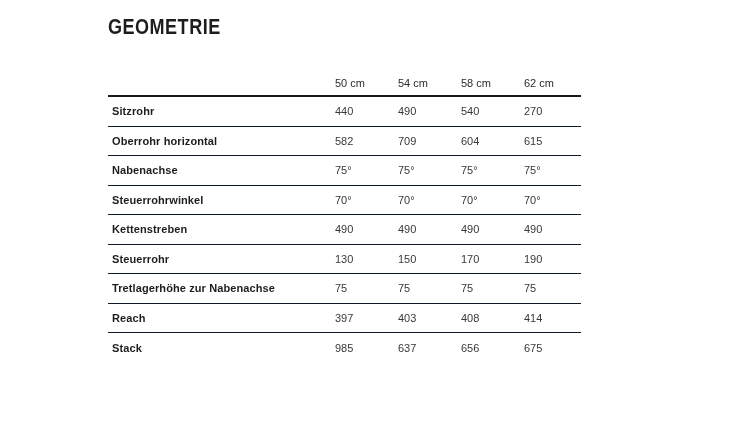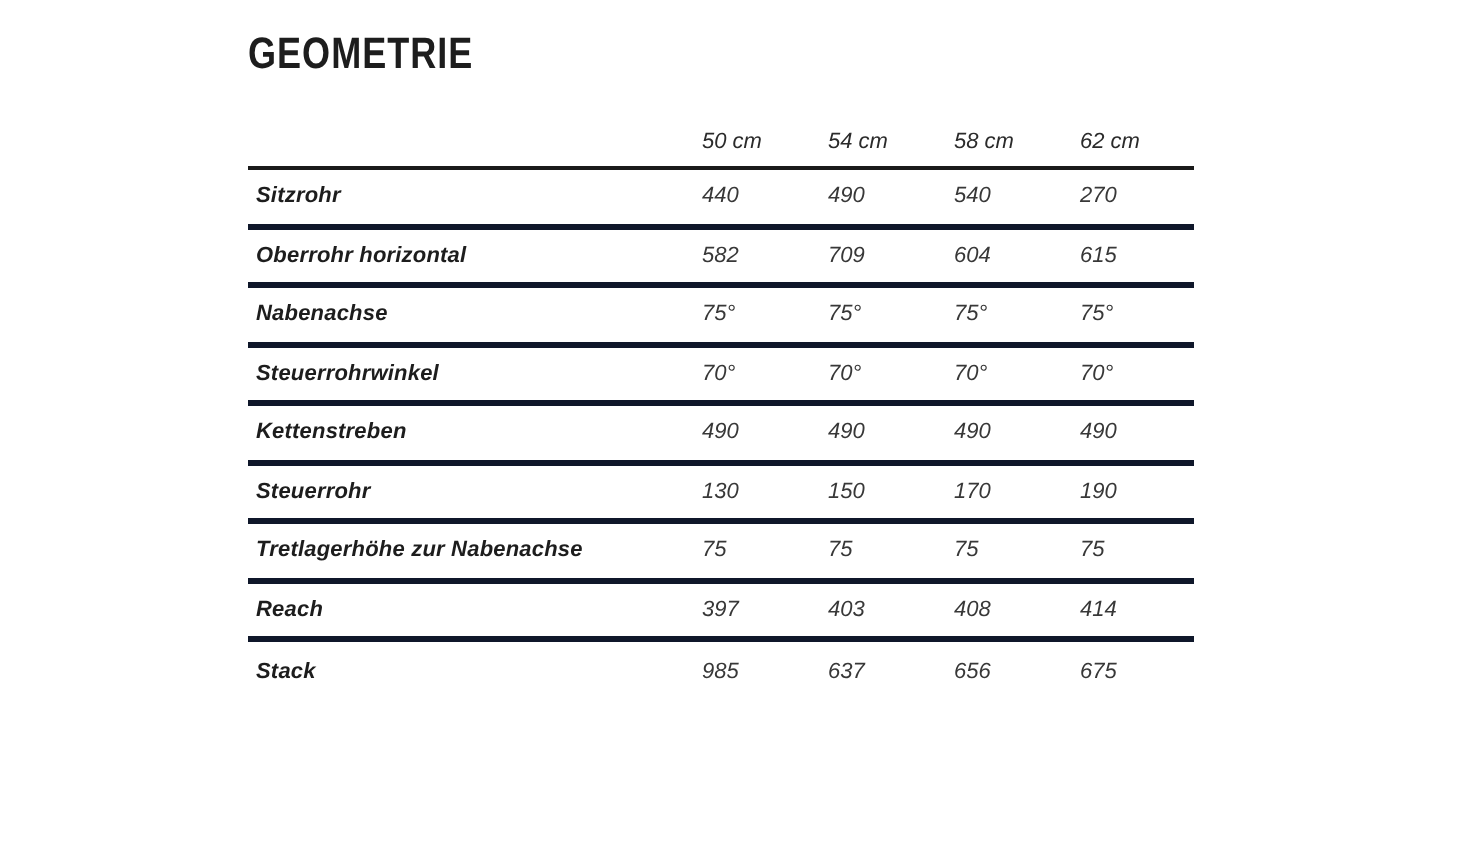--- a/index.html
+++ b/index.html
@@ -5,46 +5,45 @@
   * { margin: 0; padding: 0; box-sizing: border-box; }
   html, body {
     width: 730px; height: 425px;
     background: #ffffff;
     overflow: hidden;
     font-family: "Liberation Sans", sans-serif;
     -webkit-font-smoothing: antialiased;
   }
   .content {
     position: absolute;
-    left: 124px;
+    left: 108px;
     top: 0;
     width: 473px;
   }
   .page-title {
     margin-top: 16px;
     font-size: 22px;
     font-weight: 700;
     color: #1d1d1d;
     letter-spacing: 0.6px;
     line-height: 22px;
     transform: scaleX(0.82);
     transform-origin: left center;
     white-space: nowrap;
   }
   .geo-table {
-    margin-top: 20px;
+    margin-top: 32px;
     width: 100%;
-    font-style: italic;
   }
   .row {
     display: grid;
     grid-template-columns: 227px 63px 63px 63px 1fr;
     align-items: center;
     height: 29.5px;
-    border-bottom: 3px solid #0f172a;
+    border-bottom: 1px solid #0f172a;
   }
   .row:last-child { border-bottom: none; }
   .row.header {
     height: 27px;
     border-bottom: 2px solid #1a1a1a;
     align-items: center;
   }
   .cell-label {
     font-size: 11px;
     font-weight: 700;

